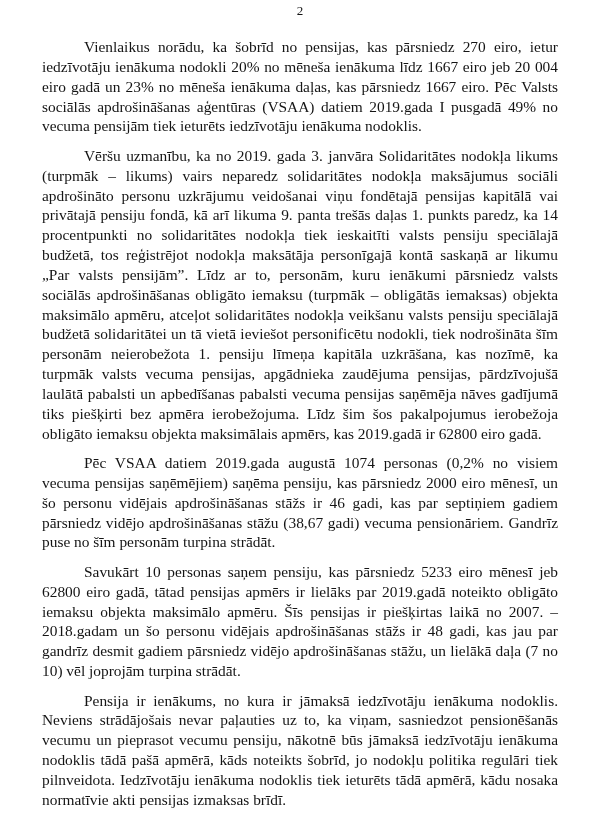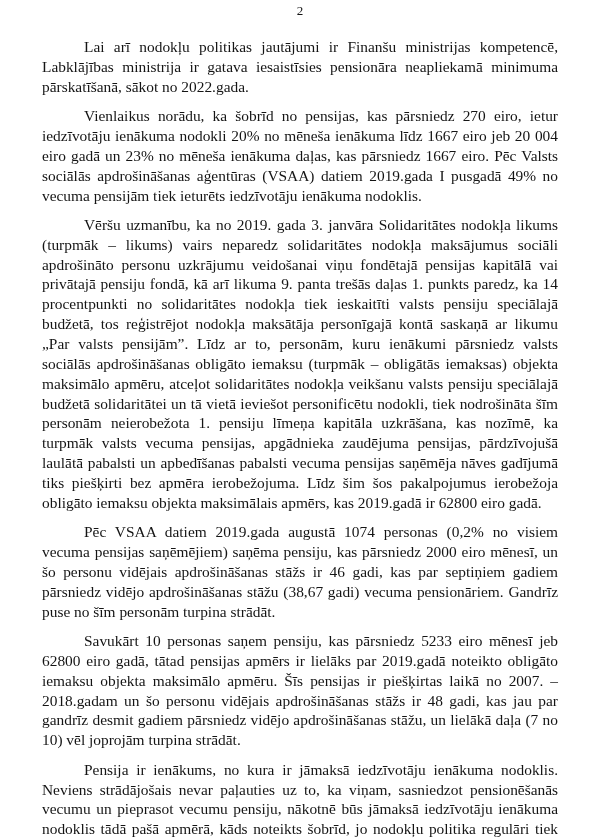--- a/index.html
+++ b/index.html
@@ -24,21 +24,20 @@
     text-indent: 42px;
     hyphens: none;
   }
 </style>
 </head>
 <body>
 
 <div class="page">
   <div class="page-number">2</div>
   <div class="body">
-    <p class="para">Lai arī nodokļu politikas jautājumi ir Finanšu ministrijas kompetencē, Labklājības ministrija ir gatava iesaistīsies pensionāra neapliekamā minimuma pārskatīšanā, sākot no 2022.gada.</p>
     <p class="para">Vienlaikus norādu, ka šobrīd no pensijas, kas pārsniedz 270 eiro, ietur iedzīvotāju ienākuma nodokli 20% no mēneša ienākuma līdz 1667 eiro jeb 20 004 eiro gadā un 23% no mēneša ienākuma daļas, kas pārsniedz 1667 eiro. Pēc Valsts sociālās apdrošināšanas aģentūras (VSAA) datiem 2019.gada I pusgadā 49% no vecuma pensijām tiek ieturēts iedzīvotāju ienākuma nodoklis.</p>
     <p class="para">Vēršu uzmanību, ka no 2019. gada 3. janvāra Solidaritātes nodokļa likums (turpmāk – likums) vairs neparedz solidaritātes nodokļa maksājumus sociāli apdrošināto personu uzkrājumu veidošanai viņu fondētajā pensijas kapitālā vai privātajā pensiju fondā, kā arī likuma 9. panta trešās daļas 1. punkts paredz, ka 14 procentpunkti no solidaritātes nodokļa tiek ieskaitīti valsts pensiju speciālajā budžetā, tos reģistrējot nodokļa maksātāja personīgajā kontā saskaņā ar likumu „Par valsts pensijām”. Līdz ar to, personām, kuru ienākumi pārsniedz valsts sociālās apdrošināšanas obligāto iemaksu (turpmāk – obligātās iemaksas) objekta maksimālo apmēru, atceļot solidaritātes nodokļa veikšanu valsts pensiju speciālajā budžetā solidaritātei un tā vietā ieviešot personificētu nodokli, tiek nodrošināta šīm personām neierobežota 1. pensiju līmeņa kapitāla uzkrāšana, kas nozīmē, ka turpmāk valsts vecuma pensijas, apgādnieka zaudējuma pensijas, pārdzīvojušā laulātā pabalsti un apbedīšanas pabalsti vecuma pensijas saņēmēja nāves gadījumā tiks piešķirti bez apmēra ierobežojuma. Līdz šim šos pakalpojumus ierobežoja obligāto iemaksu objekta maksimālais apmērs, kas 2019.gadā ir 62800 eiro gadā.</p>
     <p class="para">Pēc VSAA datiem 2019.gada augustā 1074 personas (0,2% no visiem vecuma pensijas saņēmējiem) saņēma pensiju, kas pārsniedz 2000 eiro mēnesī, un šo personu vidējais apdrošināšanas stāžs ir 46 gadi, kas par septiņiem gadiem pārsniedz vidējo apdrošināšanas stāžu (38,67 gadi) vecuma pensionāriem. Gandrīz puse no šīm personām turpina strādāt.</p>
     <p class="para">Savukārt 10 personas saņem pensiju, kas pārsniedz 5233 eiro mēnesī jeb 62800 eiro gadā, tātad pensijas apmērs ir lielāks par 2019.gadā noteikto obligāto iemaksu objekta maksimālo apmēru. Šīs pensijas ir piešķirtas laikā no 2007. – 2018.gadam un šo personu vidējais apdrošināšanas stāžs ir 48 gadi, kas jau par gandrīz desmit gadiem pārsniedz vidējo apdrošināšanas stāžu, un lielākā daļa (7 no 10) vēl joprojām turpina strādāt.</p>
     <p class="para">Pensija ir ienākums, no kura ir jāmaksā iedzīvotāju ienākuma nodoklis. Neviens strādājošais nevar paļauties uz to, ka viņam, sasniedzot pensionēšanās vecumu un pieprasot vecumu pensiju, nākotnē būs jāmaksā iedzīvotāju ienākuma nodoklis tādā pašā apmērā, kāds noteikts šobrīd, jo nodokļu politika regulāri tiek pilnveidota. Iedzīvotāju ienākuma nodoklis tiek ieturēts tādā apmērā, kādu nosaka normatīvie akti pensijas izmaksas brīdī.</p>
 
   </div>
 </div>
 
 </body></html>

